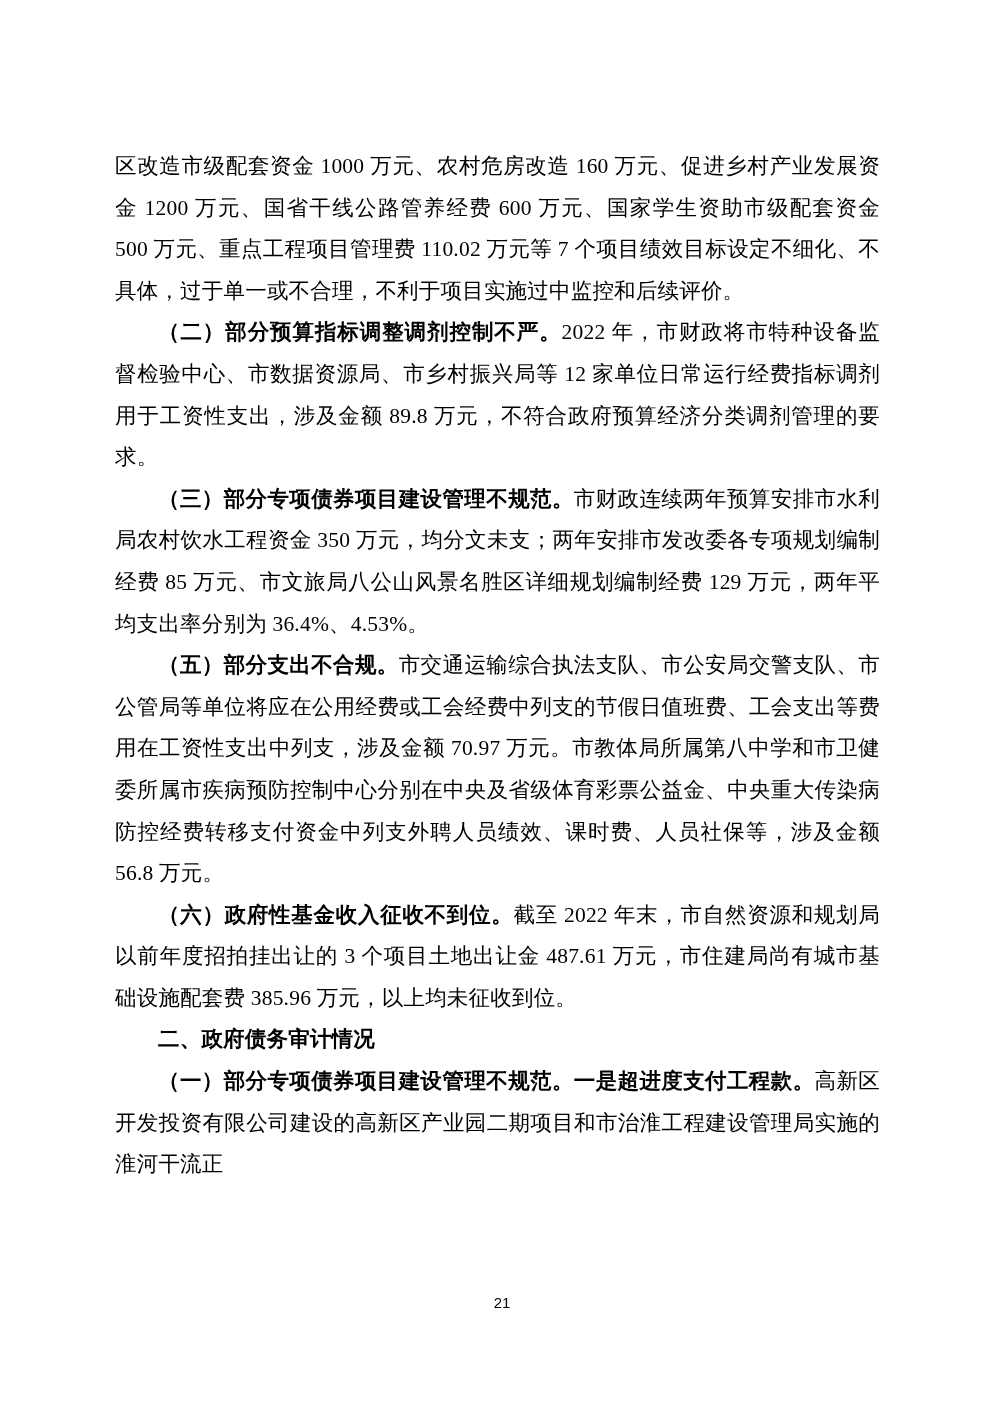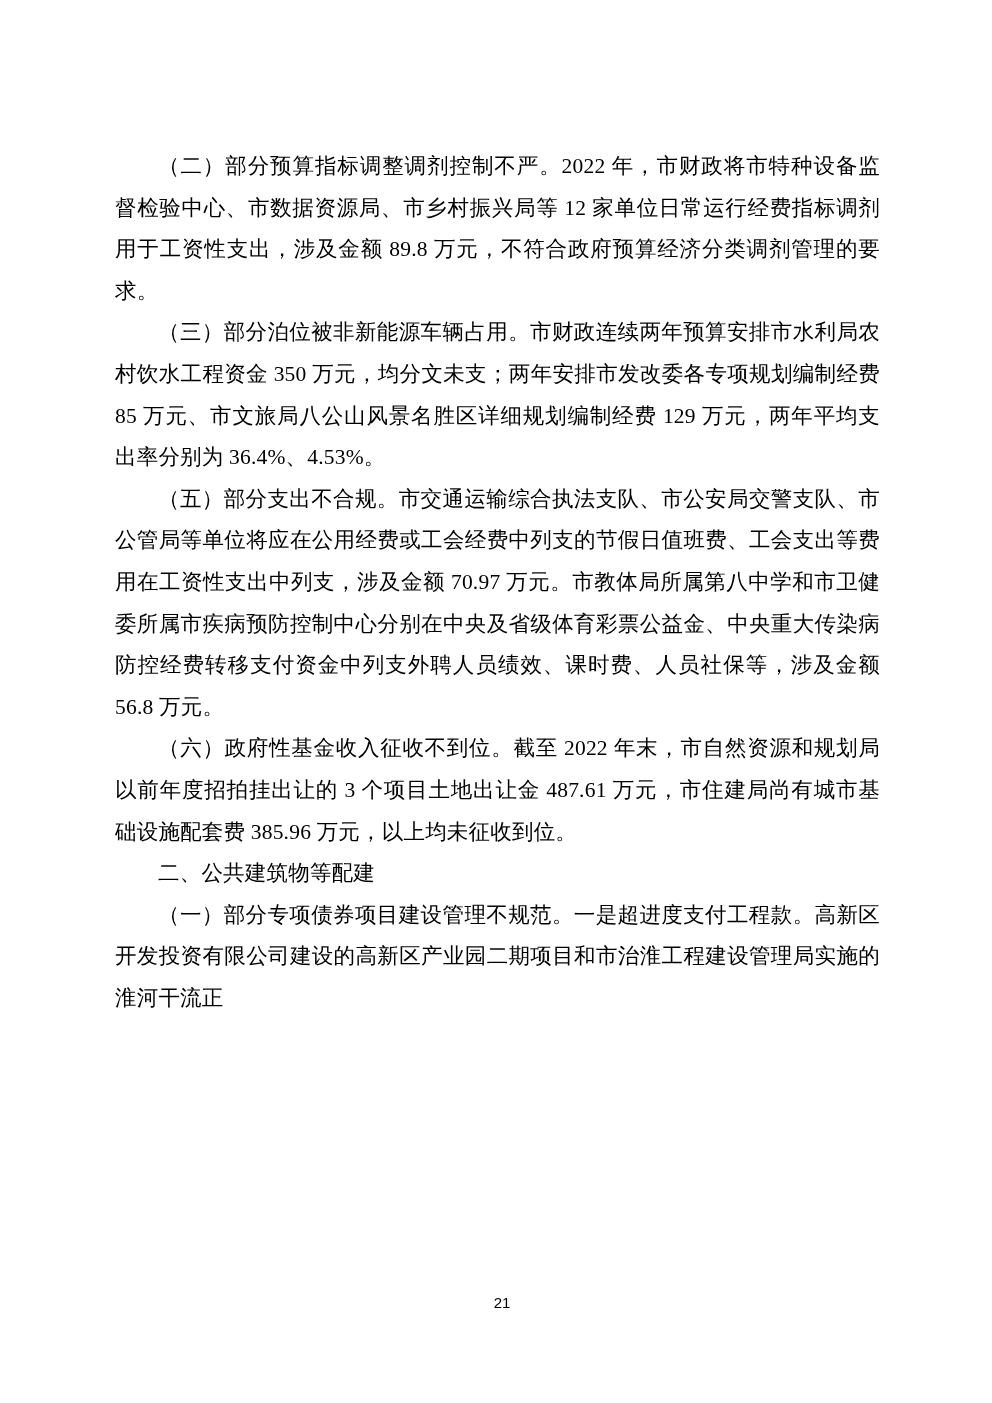--- a/index.html
+++ b/index.html
@@ -31,21 +31,21 @@
     letter-spacing: 0.2px;
   }
   p.para {
     margin: 0;
     padding: 0;
   }
   p.indent {
     text-indent: 43px;
   }
   .run { font-weight: normal; }
-  .run-bold { font-weight: normal; }
+  .run-bold { font-weight: bold; }
   p.heading {
     font-family: "Liberation Sans", "DejaVu Sans", sans-serif;
     font-weight: bold;
   }
   .page-number {
     position: absolute;
     left: 0;
     right: 0;
     top: 1294px;
     text-align: center;
@@ -53,21 +53,22 @@
     font-family: "Liberation Sans", "DejaVu Sans", sans-serif;
     color: #000000;
     margin-left: 12px;
   }
 </style>
 </head>
 <body>
 
 <div class="page">
   <div class="doc-body">
+      <p class="para"><span class="run">区改造市级配套资金 1000 万元、农村危房改造 160 万元、促进乡村产业发展资金 1200 万元、国省干线公路管养经费 600 万元、国家学生资助市级配套资金 500 万元、重点工程项目管理费 110.02 万元等 7 个项目绩效目标设定不细化、不具体，过于单一或不合理，不利于项目实施过中监控和后续评价。</span></p>
       <p class="para indent"><span class="run run-bold">（二）部分预算指标调整调剂控制不严。</span><span class="run">2022 年，市财政将市特种设备监督检验中心、市数据资源局、市乡村振兴局等 12 家单位日常运行经费指标调剂用于工资性支出，涉及金额 89.8 万元，不符合政府预算经济分类调剂管理的要求。</span></p>
-      <p class="para indent"><span class="run run-bold">（三）部分泊位被非新能源车辆占用。</span><span class="run">市财政连续两年预算安排市水利局农村饮水工程资金 350 万元，均分文未支；两年安排市发改委各专项规划编制经费 85 万元、市文旅局八公山风景名胜区详细规划编制经费 129 万元，两年平均支出率分别为 36.4%、4.53%。</span></p>
+      <p class="para indent"><span class="run run-bold">（三）部分专项债券项目建设管理不规范。</span><span class="run">市财政连续两年预算安排市水利局农村饮水工程资金 350 万元，均分文未支；两年安排市发改委各专项规划编制经费 85 万元、市文旅局八公山风景名胜区详细规划编制经费 129 万元，两年平均支出率分别为 36.4%、4.53%。</span></p>
       <p class="para indent"><span class="run run-bold">（五）部分支出不合规。</span><span class="run">市交通运输综合执法支队、市公安局交警支队、市公管局等单位将应在公用经费或工会经费中列支的节假日值班费、工会支出等费用在工资性支出中列支，涉及金额 70.97 万元。市教体局所属第八中学和市卫健委所属市疾病预防控制中心分别在中央及省级体育彩票公益金、中央重大传染病防控经费转移支付资金中列支外聘人员绩效、课时费、人员社保等，涉及金额 56.8 万元。</span></p>
       <p class="para indent"><span class="run run-bold">（六）政府性基金收入征收不到位。</span><span class="run">截至 2022 年末，市自然资源和规划局以前年度招拍挂出让的 3 个项目土地出让金 487.61 万元，市住建局尚有城市基础设施配套费 385.96 万元，以上均未征收到位。</span></p>
-      <p class="para indent heading"><span class="run run-bold">二、公共建筑物等配建</span></p>
+      <p class="para indent heading"><span class="run run-bold">二、政府债务审计情况</span></p>
       <p class="para indent"><span class="run run-bold">（一）部分专项债券项目建设管理不规范。一是超进度支付工程款。</span><span class="run">高新区开发投资有限公司建设的高新区产业园二期项目和市治淮工程建设管理局实施的淮河干流正</span></p>
     </div>
   <div class="page-number">21</div>
 </div>
 
 </body></html>

